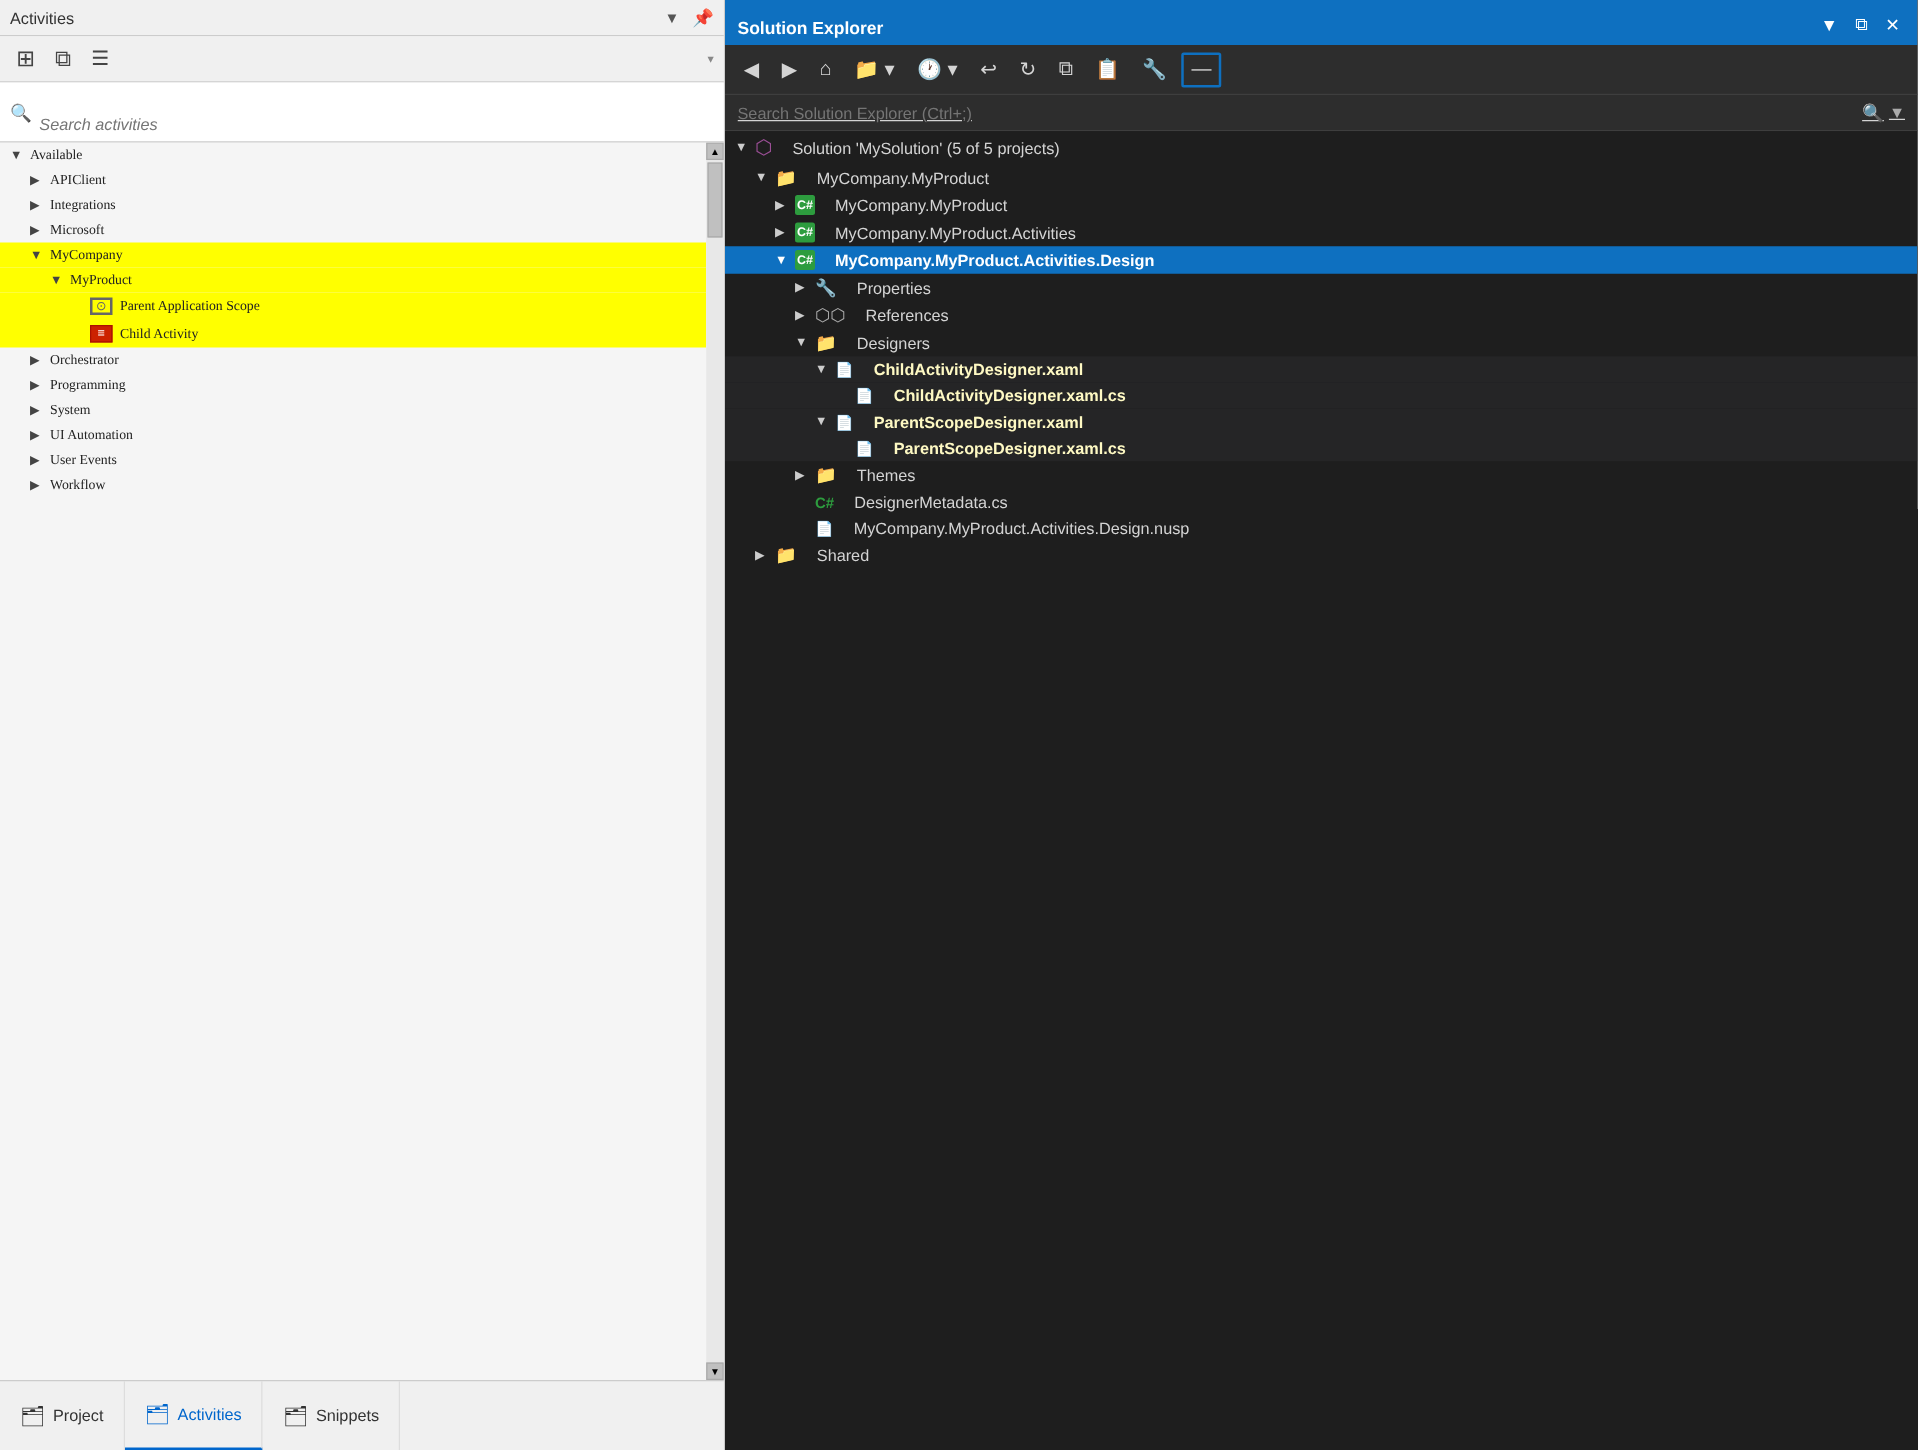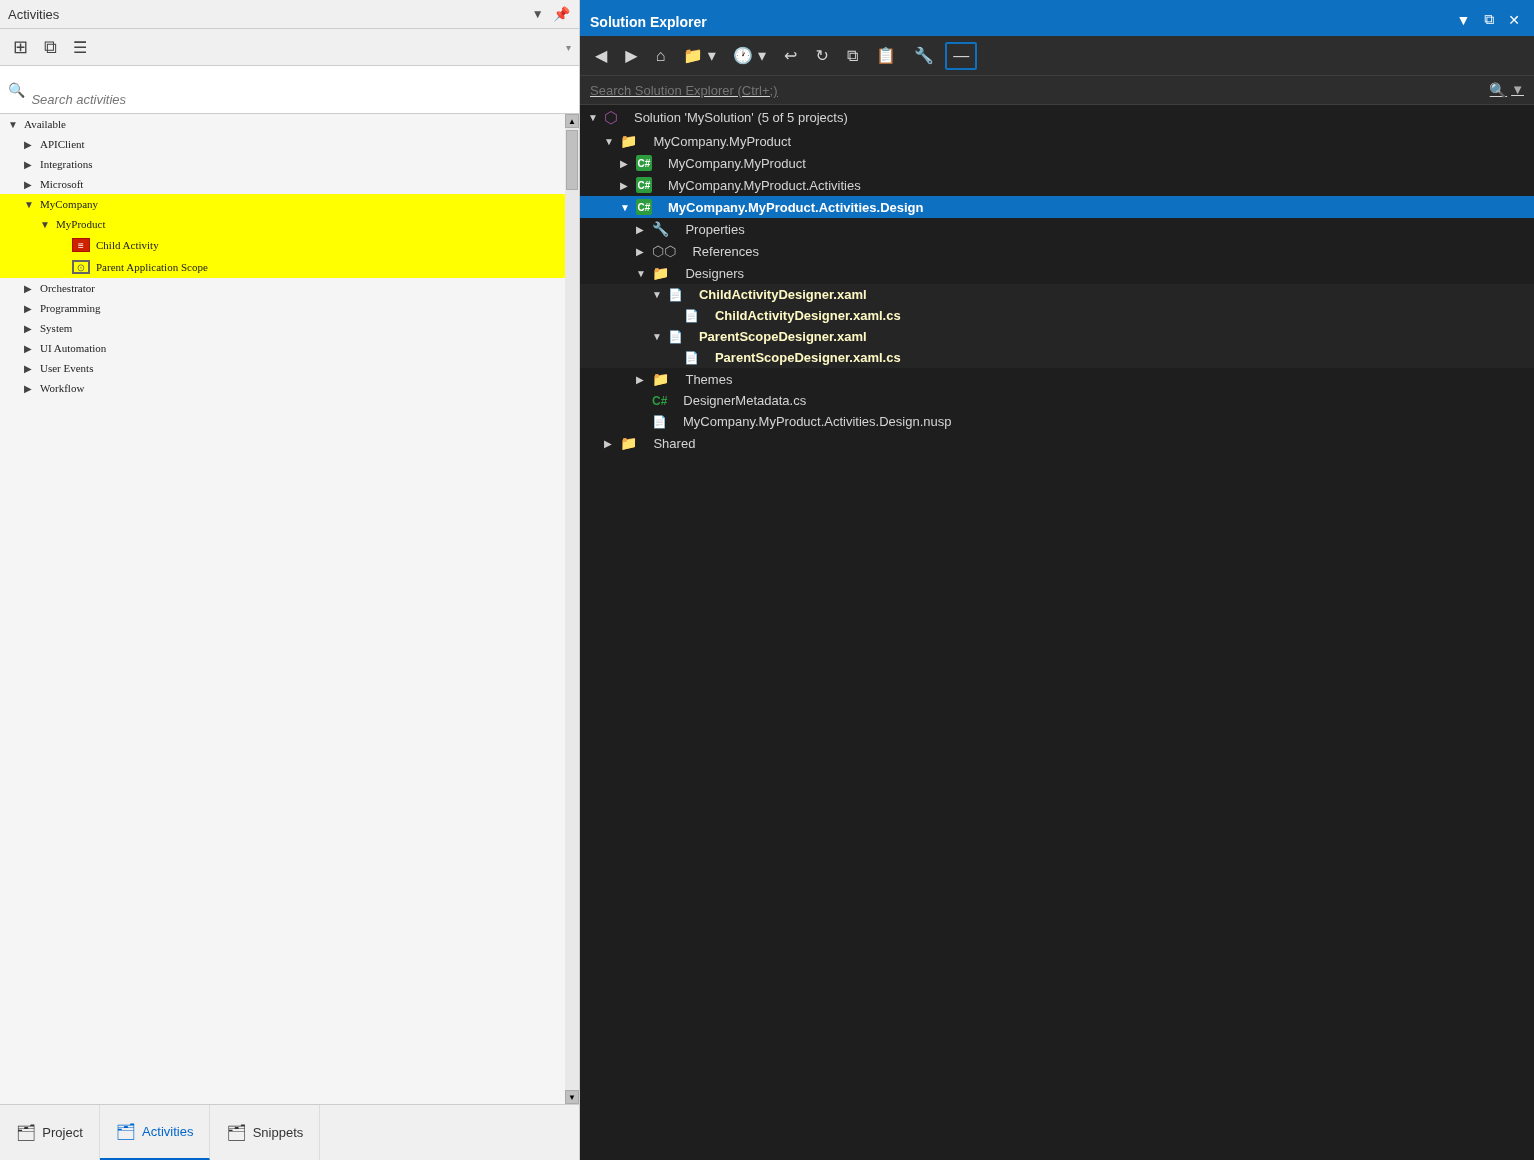--- a/index.html
+++ b/index.html
@@ -462,28 +462,28 @@
           <span class="tree-label">MyCompany</span>
         </div>
 
         <div class="tree-item indent-2 highlighted">
           <span class="tree-arrow">▼</span>
           <span class="tree-label">MyProduct</span>
         </div>
 
         <div class="tree-item indent-3 highlighted">
           <span class="tree-arrow">&nbsp;</span>
+          <span class="parent-scope-icon"></span>
+          <span class="tree-label">Parent Application Scope</span>
+        </div>
+
+        <div class="tree-item indent-3 highlighted">
+          <span class="tree-arrow">&nbsp;</span>
           <span class="child-activity-icon"></span>
           <span class="tree-label">Child Activity</span>
-        </div>
-
-        <div class="tree-item indent-3 highlighted">
-          <span class="tree-arrow">&nbsp;</span>
-          <span class="parent-scope-icon"></span>
-          <span class="tree-label">Parent Application Scope</span>
         </div>
 
         <div class="tree-item indent-1">
           <span class="tree-arrow">▶</span>
           <span class="tree-label">Orchestrator</span>
         </div>
 
         <div class="tree-item indent-1">
           <span class="tree-arrow">▶</span>
           <span class="tree-label">Programming</span>

